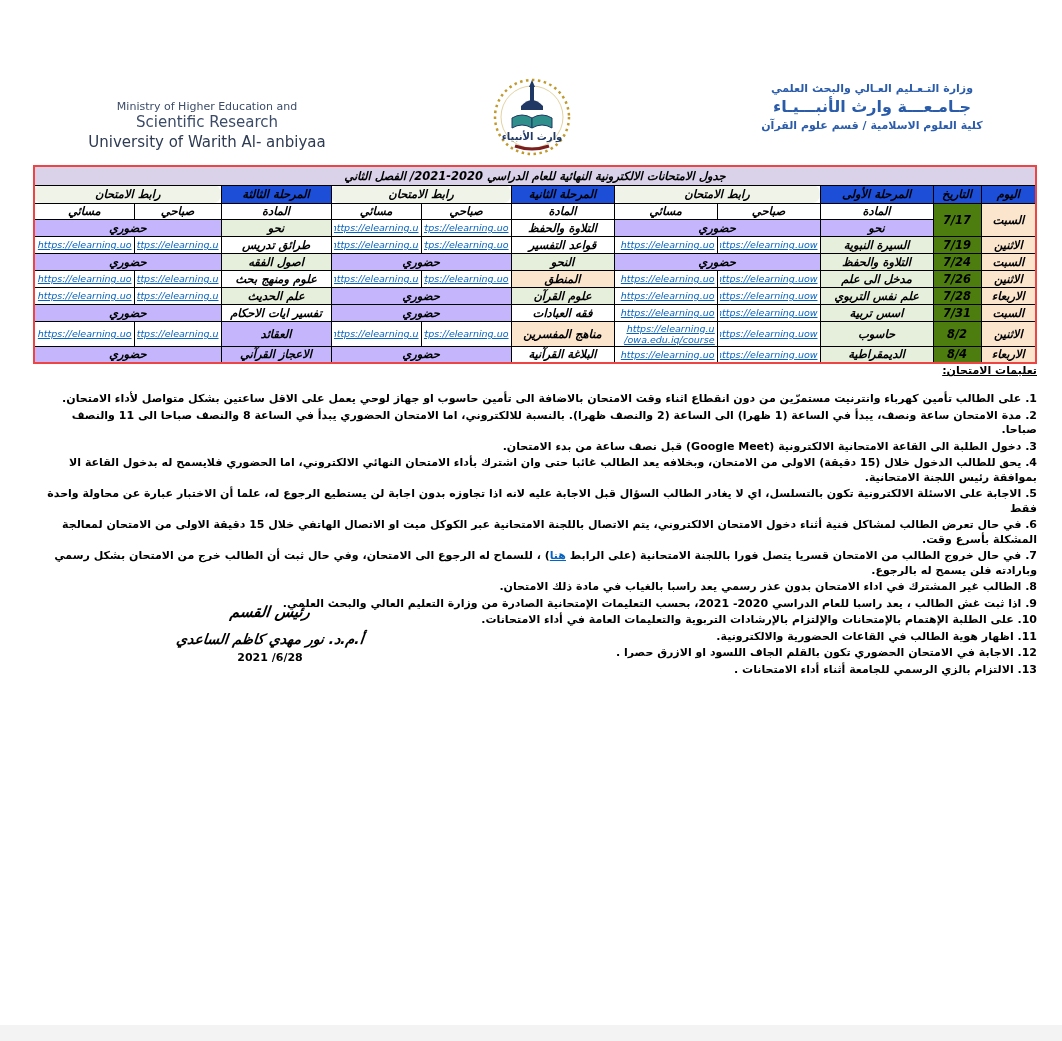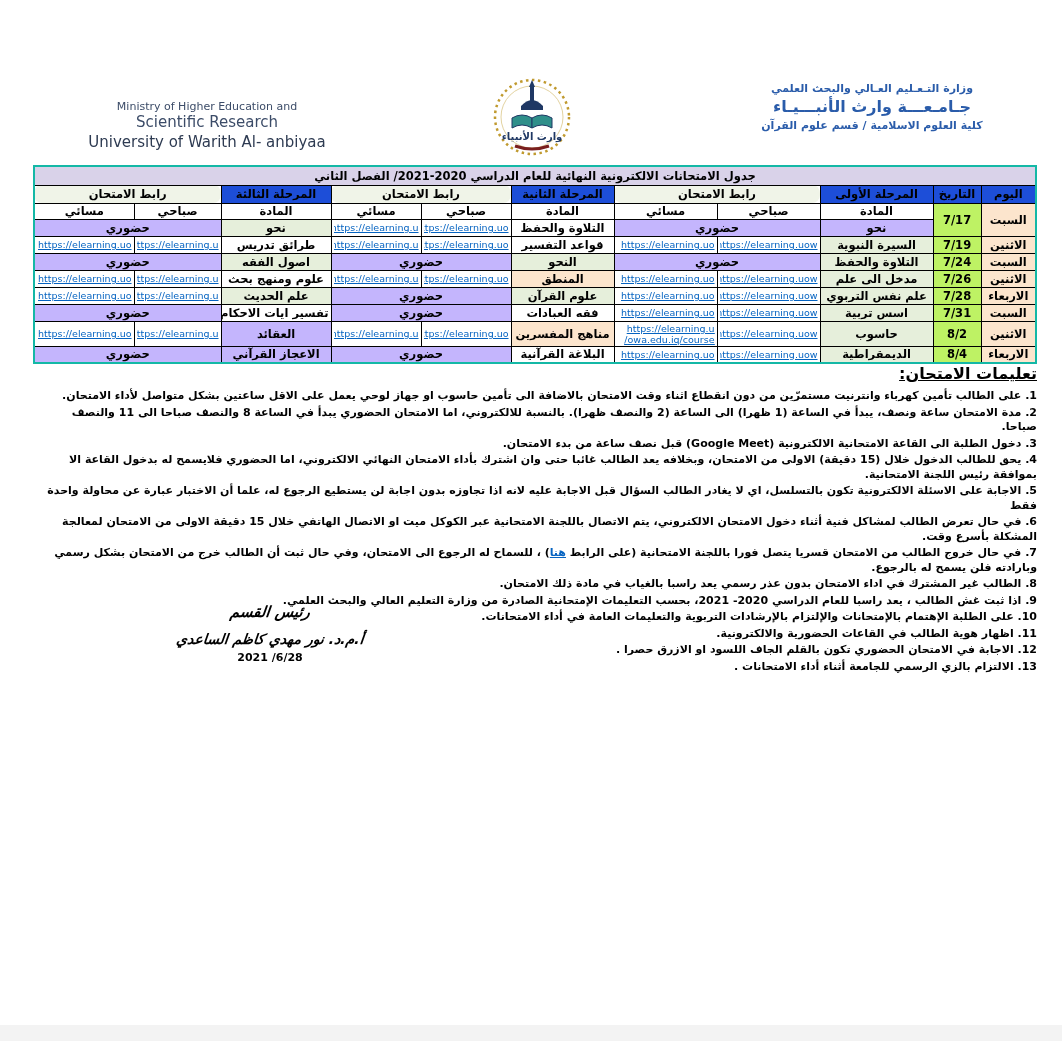--- a/index.html
+++ b/index.html
@@ -13,39 +13,39 @@
   .header-en .l3 { font-size:15px; color:#2e3b52; margin-top:2px; }
   .header-ar { position:absolute; right:55px; top:82px; width:270px; text-align:center; color:#2a5caa; direction:rtl; }
   .header-ar .a1 { font-size:11px; font-weight:bold; }
   .header-ar .a2 { font-size:16px; font-weight:bold; letter-spacing:1px; margin-top:2px; }
   .header-ar .a3 { font-size:11px; font-weight:bold; margin-top:3px; }
   .logo { position:absolute; left:491px; top:76px; width:82px; height:86px; }
 
   
   table.exam { position:absolute; left:33px; top:165px; width:1004px; border-collapse:collapse; table-layout:fixed; direction:rtl; }
   table.exam td { border:1px solid #000; font-weight:bold; text-align:center; vertical-align:middle; font-size:11.5px; color:#000; padding:0 2px; overflow:hidden; white-space:nowrap; }
-  table.exam { border:2px solid #14b8a6; }
+  table.exam { border:2px solid #ef4444;font-style:italic; }
   td.title { background:#d9d2e9; font-size:12.5px; height:19px; }
   td.peach { background:#1d4ed8; }
   td.linkhead { background:#f0f4e8;border-radius:8px; }
   td.sub { background:#ffffff; font-size:10.5px; }
   td.g1 { background:#c4b5fd; }
   td.g2 { background:#e6efdb; }
   td.wh { background:#ffffff; }
   td.pe { background:#fce5cd; }
   td.lnk { background:#ffffff; }
   td.lnk a, td.lnk span.url { color:#0563c1; text-decoration:underline; font-weight:normal; font-size:9.5px; display:block; text-align:right; overflow:hidden; white-space:nowrap; }
   td.daycell { background:#fce5cd; font-size:11.5px; }
-  td.datecell { background:#bef264; font-size:12px; }
+  td.datecell { background:#4d7c0f; font-size:12px; }
   tr.datarow { height:17px; }
   tr.tallrow { height:25px; }
 
   
   .instructions { position:absolute; right:25px; left:33px; top:364px; direction:rtl; text-align:right; color:#000; }
-  .instructions .ititle { font-size:16px; font-weight:bold; text-decoration:underline; margin-bottom:6px; }
+  .instructions .ititle { font-size:11px; font-weight:bold; text-decoration:underline; margin-bottom:15px; }
   .instructions .inst { font-size:11px; font-weight:bold; line-height:14.5px; margin-bottom:2px; }
   .instructions a.here { color:#0563c1; text-decoration:underline; font-weight:bold;margin-top:12px; }
 
   
   .signature { position:absolute; left:165px; top:603px; width:210px; text-align:center; direction:rtl; }
   .signature .stitle { font-size:15px; font-weight:bold; font-style:italic; transform:skewX(-6deg); }
   .signature .sname { font-size:14px; font-weight:bold; font-style:italic; margin-top:10px; transform:skewX(-6deg); white-space:nowrap; }
   .signature .sdate { font-size:11px; font-weight:bold; margin-top:4px; direction:ltr; }
 
   .bottom-strip { position:absolute; left:0; bottom:0; width:1062px; height:16px; background:#f3f3f3; }

